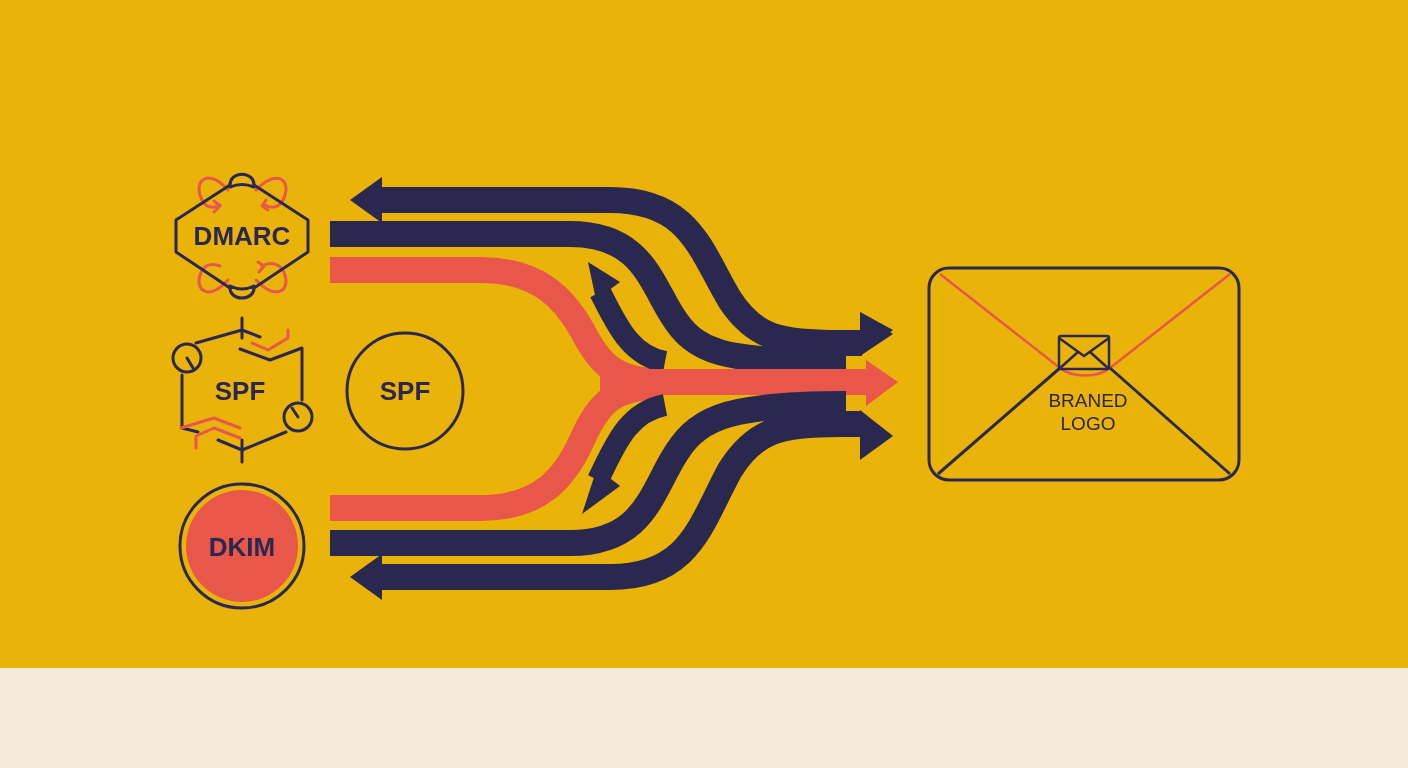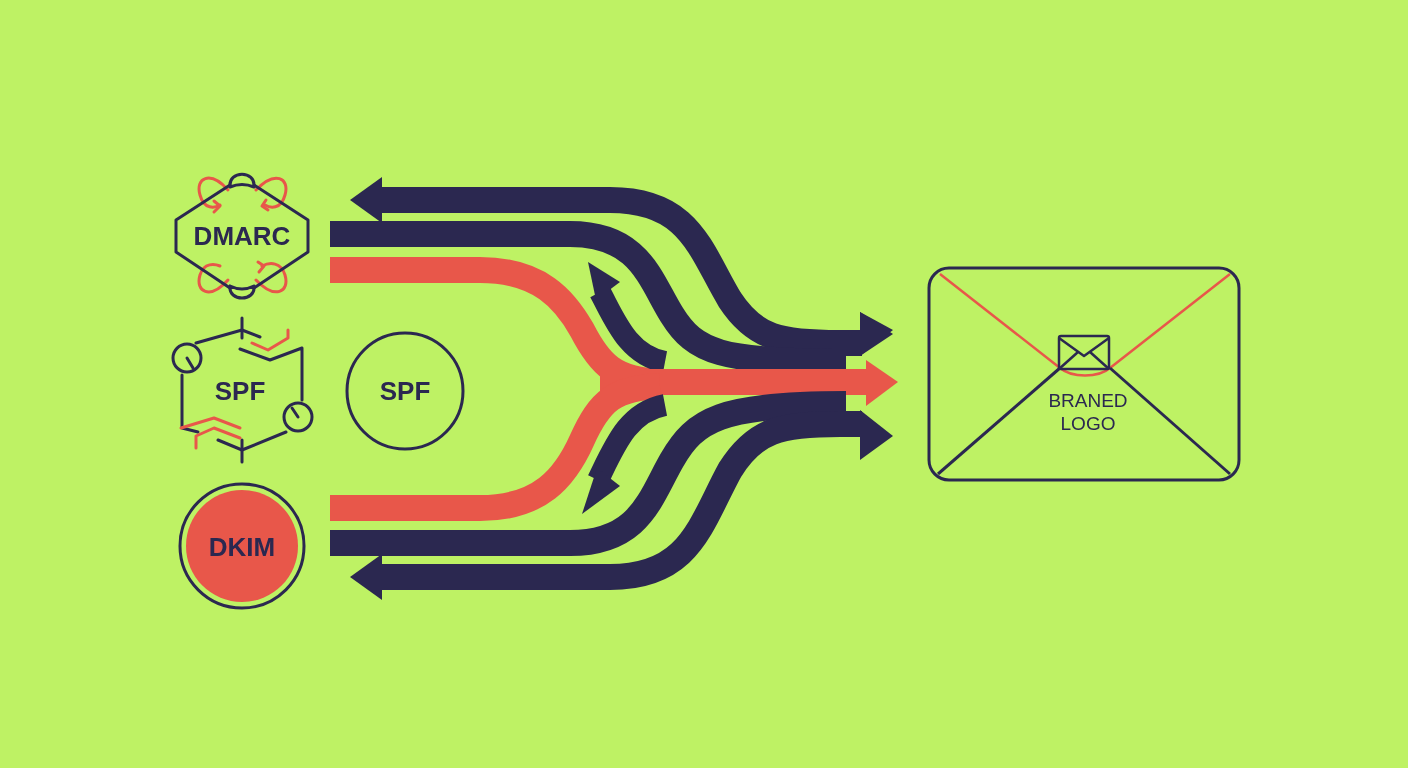--- a/index.html
+++ b/index.html
@@ -6,22 +6,22 @@
     margin: 0;
     padding: 0;
     width: 1408px;
     height: 768px;
     overflow: hidden;
     background: #f3ead9;
   }
   .stage {
     position: relative;
     width: 1408px;
-    height: 768px;
-    background: #bef264;
+    height: 668px;
+    background: #eab308;
   }
   svg.canvas {
     position: absolute;
     left: 0;
     top: 0;
     width: 1408px;
     height: 768px;
   }
   .label {
     font-family: "Liberation Sans", "DejaVu Sans", sans-serif;

